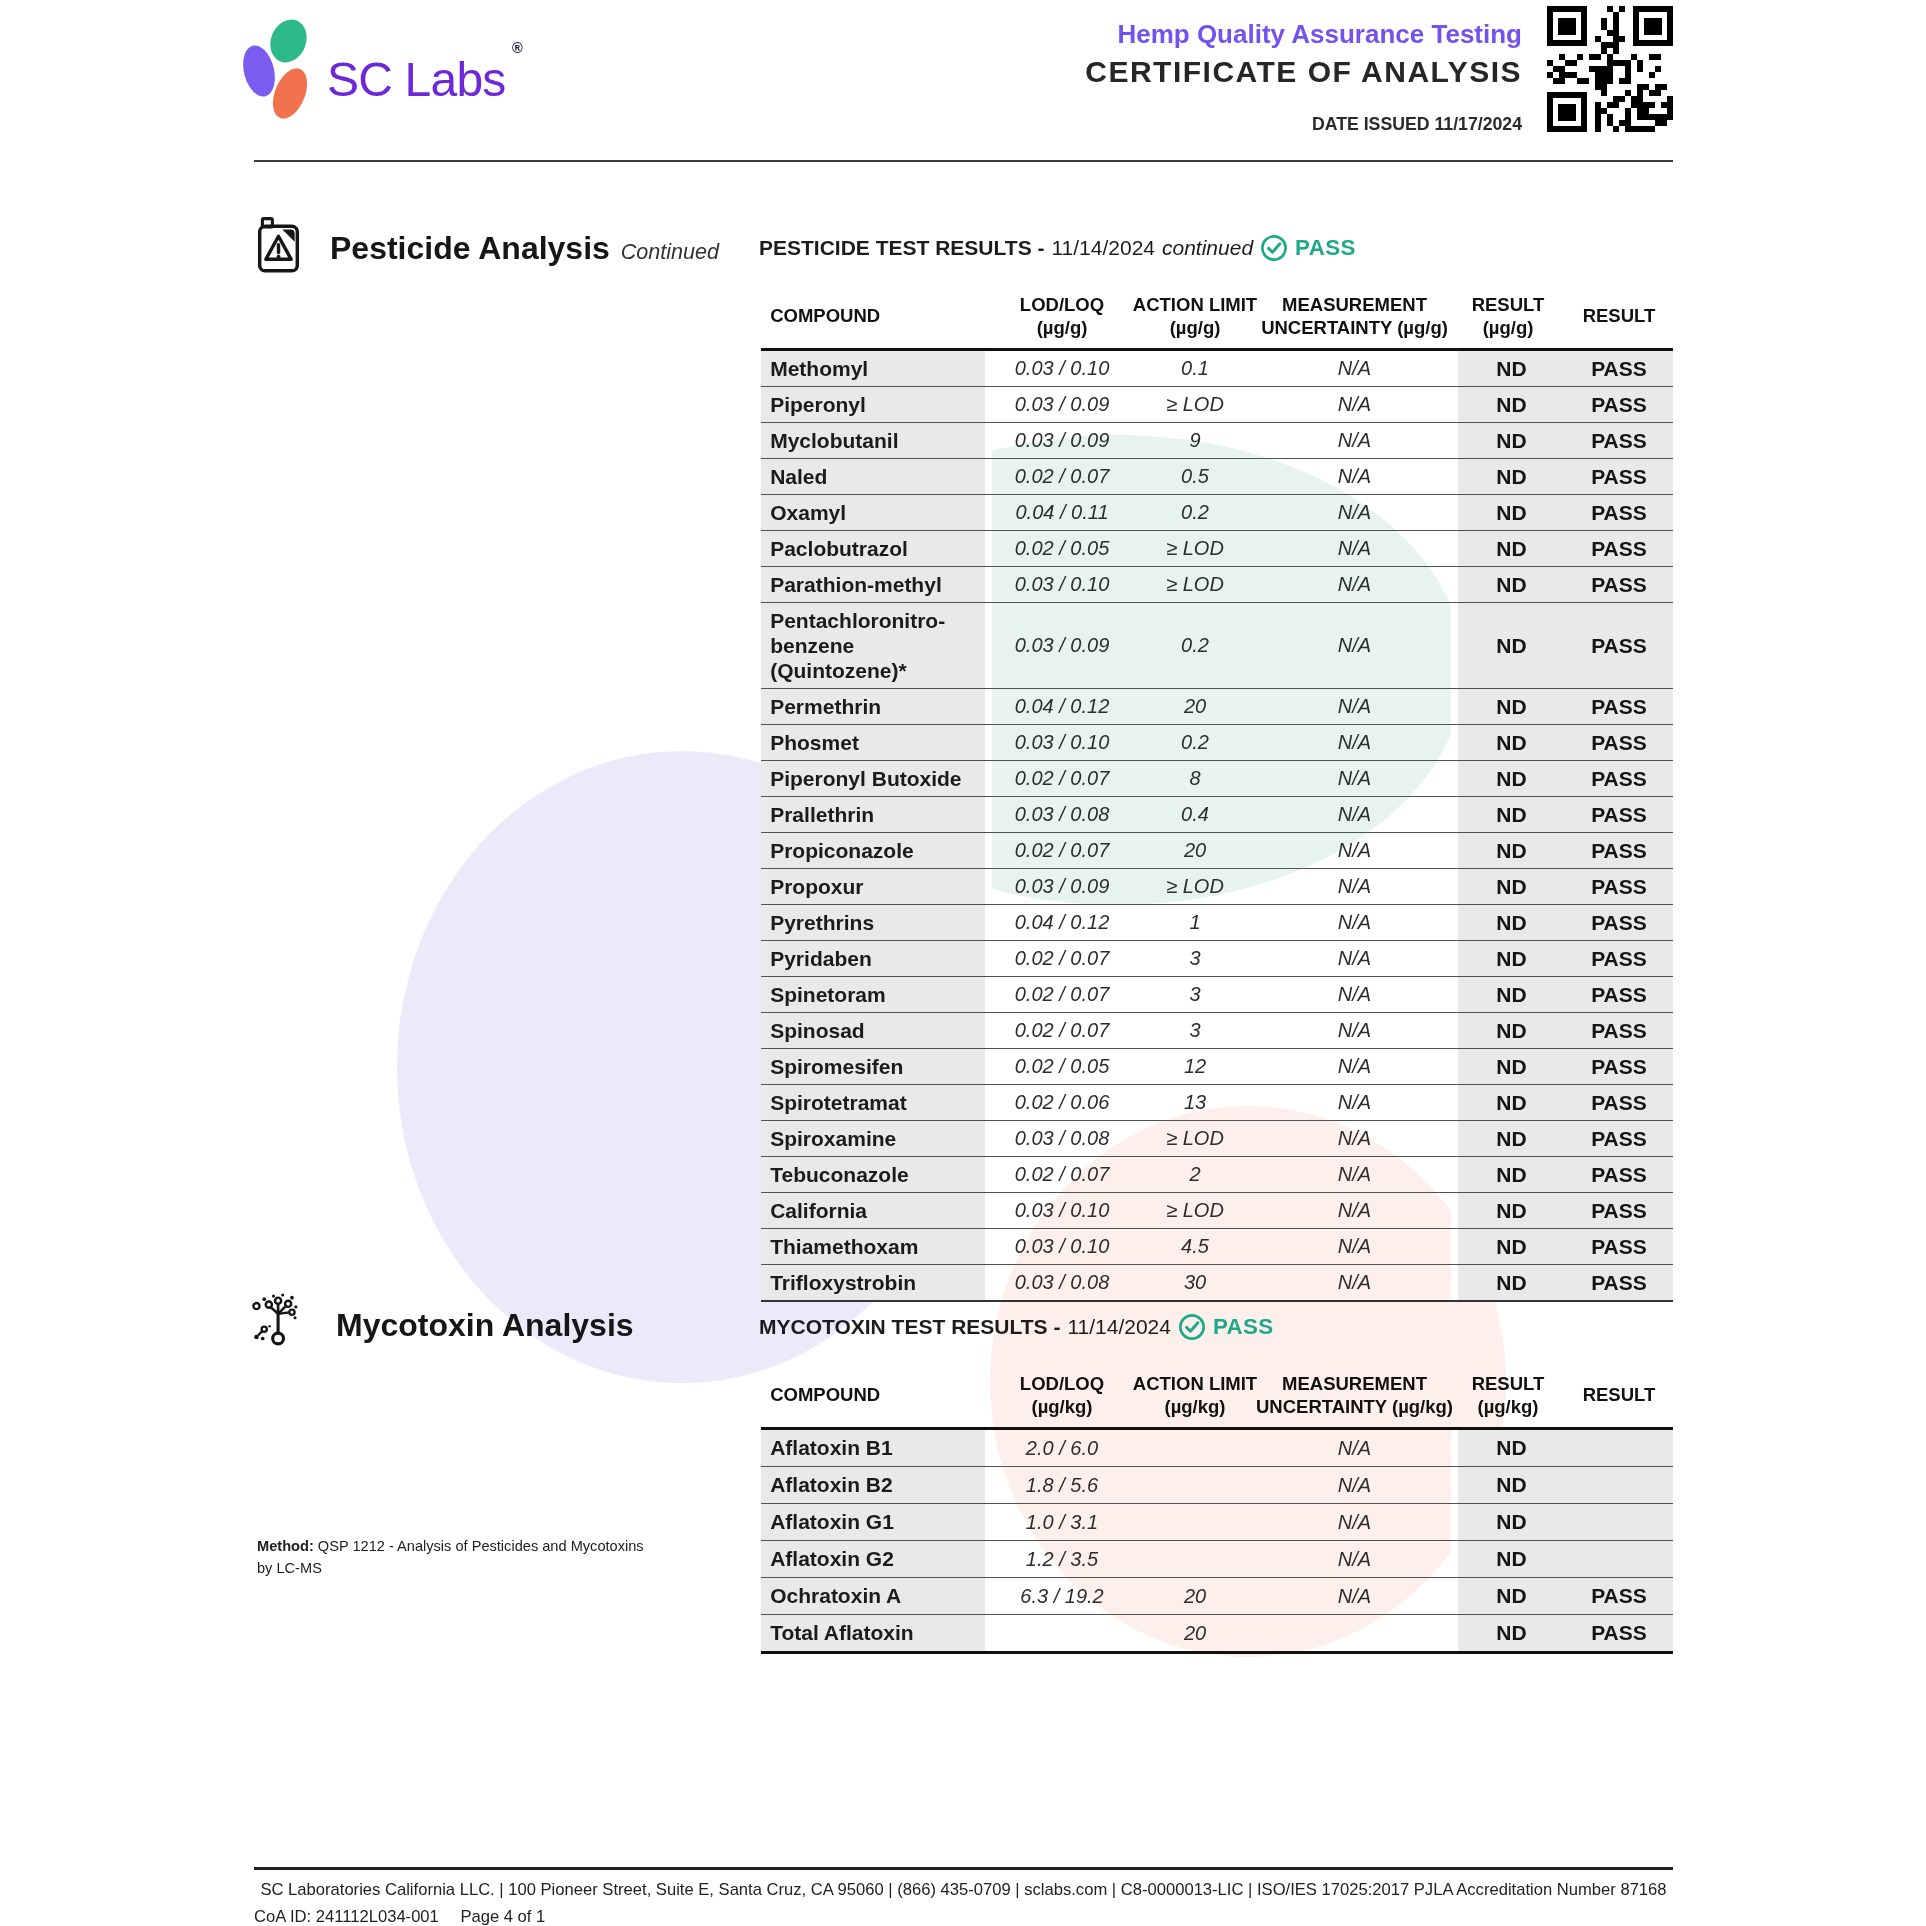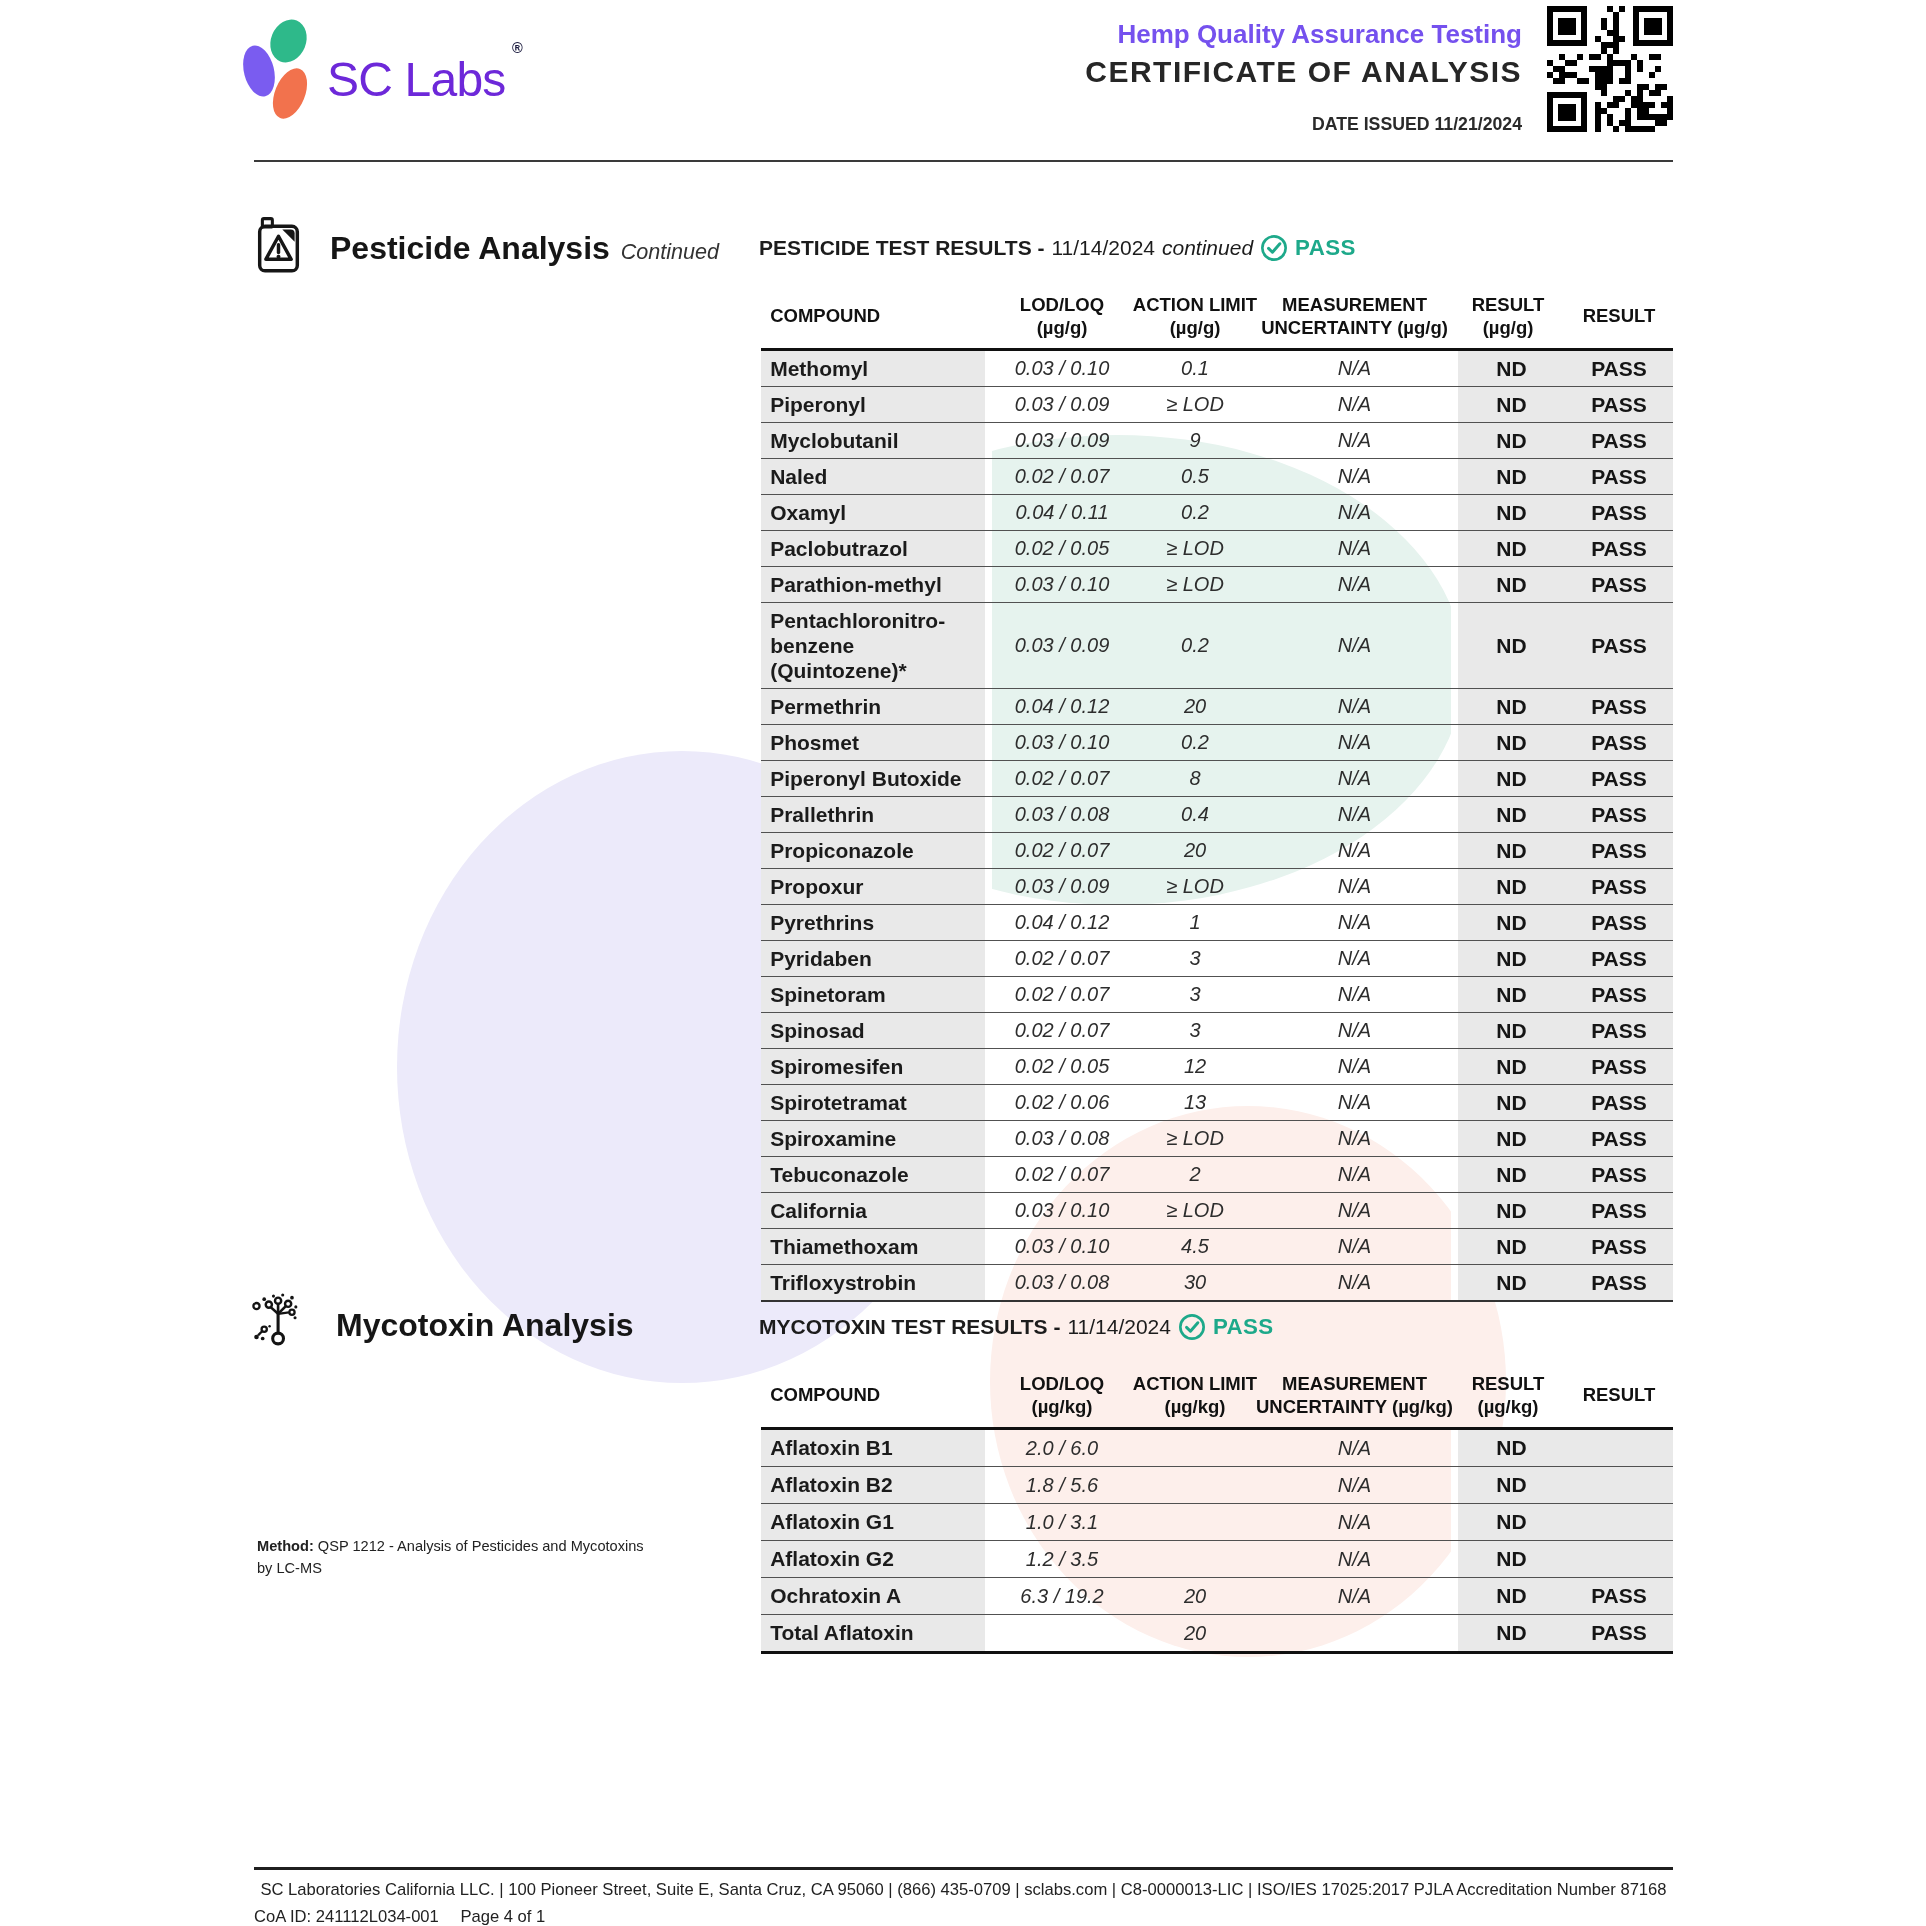--- a/index.html
+++ b/index.html
@@ -90,21 +90,21 @@
     <div>
       <span class="logo-ellipse el-green"></span>
       <span class="logo-ellipse el-purple"></span>
       <span class="logo-ellipse el-orange"></span>
       <div class="brand-text">SC Labs</div>
       <div class="brand-reg">®</div>
 
       <div class="hdr-right">
         <div class="program-title">Hemp Quality Assurance Testing</div>
         <div class="doc-title">CERTIFICATE OF ANALYSIS</div>
-        <div class="date-issued">DATE ISSUED 11/21/2024</div>
+        <div class="date-issued">DATE ISSUED 11/17/2024</div>
       </div>
 
       <div class="qr">
         <span class="finder f-tl"></span>
         <span class="finder f-tr"></span>
         <span class="finder f-bl"></span>
       <i style="left:47.62%;top:0.00%"></i>
           <i style="left:57.14%;top:0.00%"></i>
           <i style="left:52.38%;top:4.76%"></i>
           <i style="left:42.86%;top:9.52%"></i>

